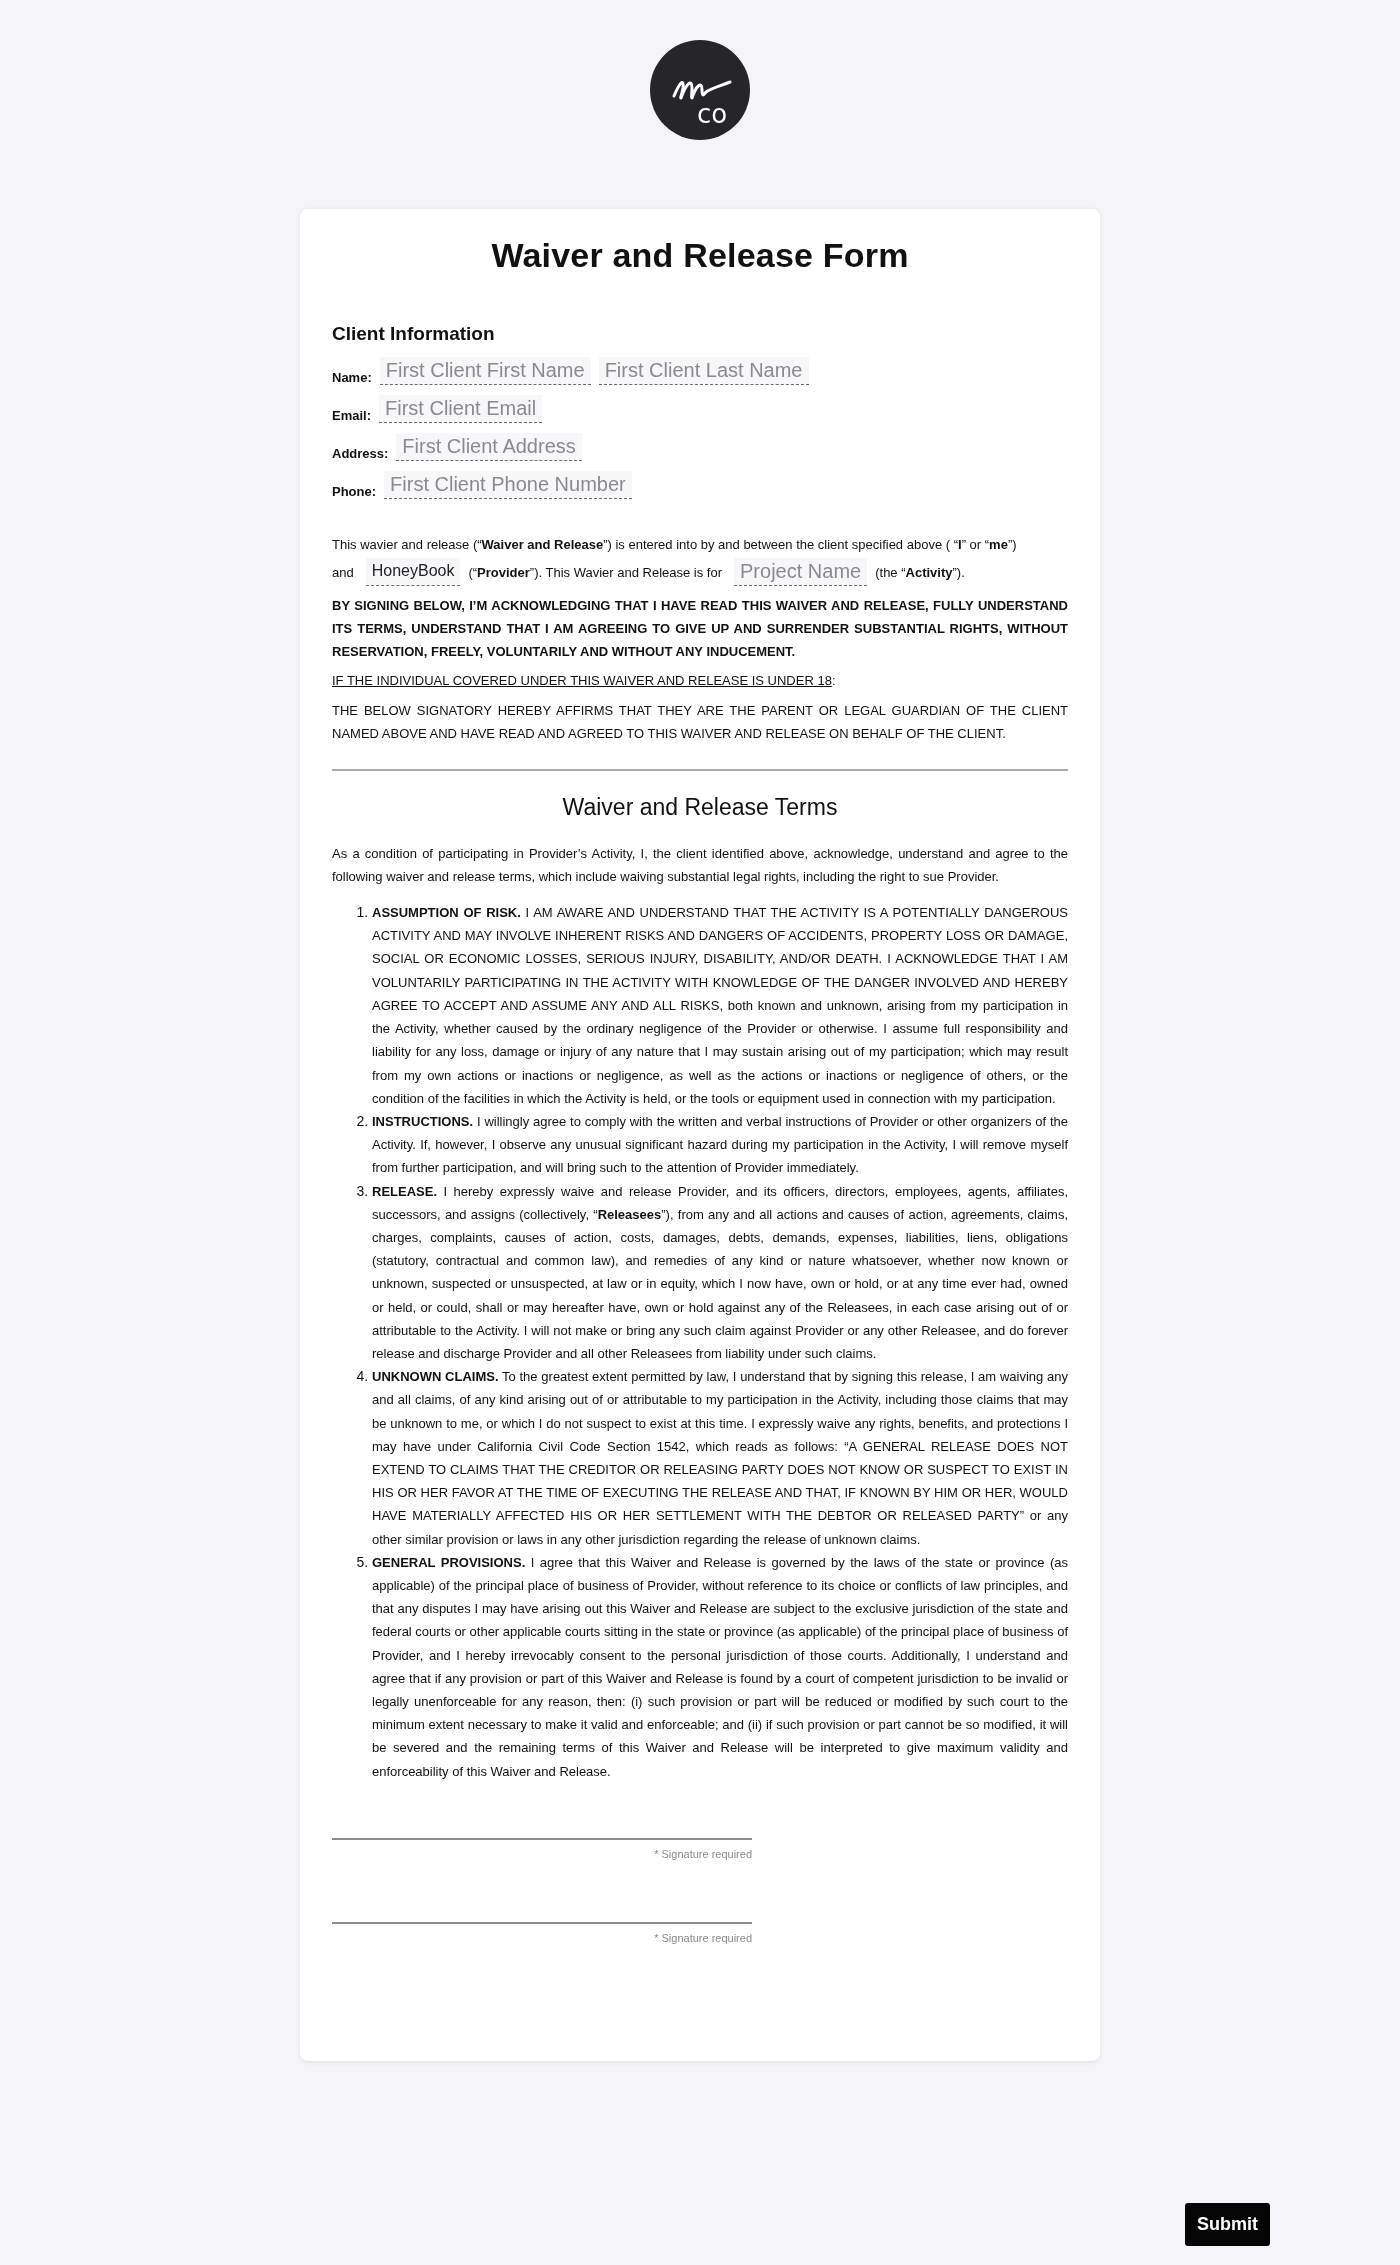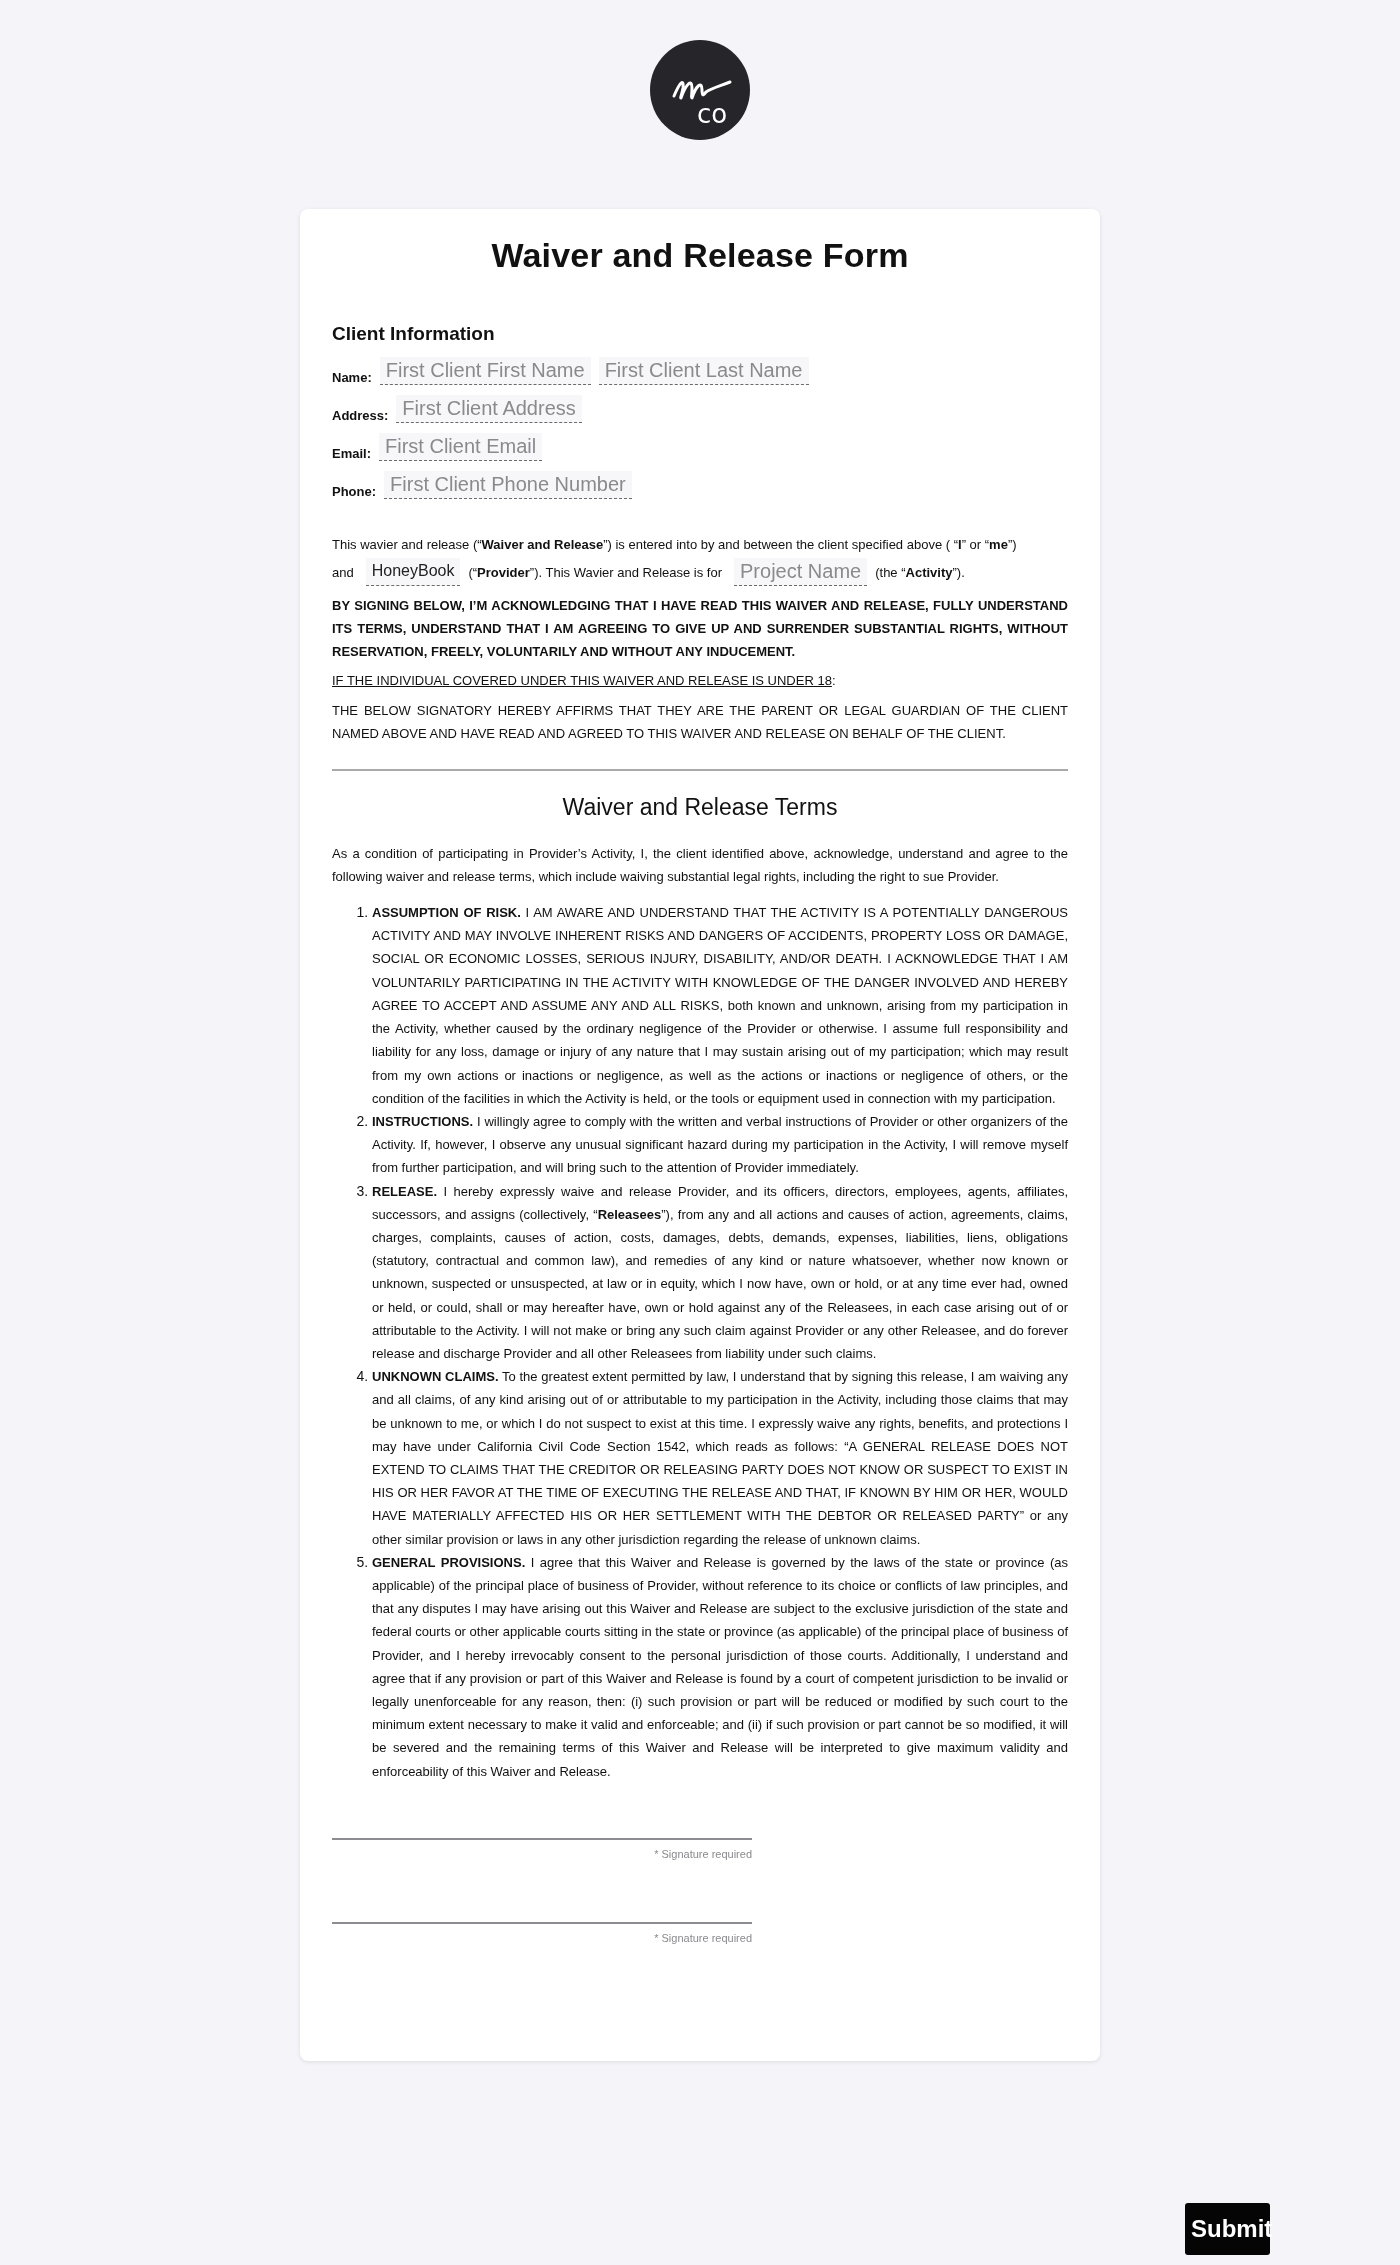--- a/index.html
+++ b/index.html
@@ -68,25 +68,25 @@
   }
   .terms-intro { font-size: 13px; line-height: 23px; margin-top: 11px; text-align: justify; }
   ol.terms { margin: 8px 0 0 0; padding-left: 40px; }
   ol.terms li { font-size: 13px; line-height: 23.2px; text-align: justify; padding-left: 0; }
   ol.terms li::marker { font-size: 14px; }
   .sig-block { width: 420px; margin-top: 0; }
   .sig-line { border-top: 2px solid #8d8c90; height: 0; }
   .sig-note { text-align: right; font-size: 11px; color: #8a8a8e; margin-top: 8px; }
   .submit-btn {
     position: absolute; left: 1185px; top: 2203px;
-    width: 85px; height: 52px;
+    width: 85px; height: 43px;
     background: #050505; color: #fff;
     border: none; border-radius: 3px;
     font-family: "Liberation Sans", sans-serif;
-    font-weight: bold; font-size: 24px;
+    font-weight: bold; font-size: 18px;
   }
 </style>
 </head>
 <body>
 
 <div class="logo-wrap">
   <svg width="100" height="100" viewBox="0 0 100 100">
     <path d="M24 56 C30 42, 34 38, 33 48 C32 54, 30 58, 31 58 C36 44, 42 38, 42 48 C42 54, 41 58, 42 58 C46 46, 52 40, 52 50 C52 56, 53 56, 56 52 C62 48, 70 46, 80 42" fill="none" stroke="#fff" stroke-width="3" stroke-linecap="round" stroke-linejoin="round"></path>
     <text x="47" y="83" fill="#fff" font-family="DejaVu Sans, sans-serif" font-size="26">co</text>
   </svg>
@@ -96,26 +96,26 @@
   <h1 class="form-title">Waiver and Release Form</h1>
 
   <div class="section-heading">Client Information</div>
 
   <div class="field-row">
     <span class="field-label">Name:</span>
     <span class="field">First Client First Name</span>
     <span class="field">First Client Last Name</span>
   </div>
   <div class="field-row">
+    <span class="field-label">Email:</span>
+    <span class="field">First Client Email</span>
+  </div>
+  <div class="field-row">
     <span class="field-label">Address:</span>
     <span class="field">First Client Address</span>
-  </div>
-  <div class="field-row">
-    <span class="field-label">Email:</span>
-    <span class="field">First Client Email</span>
   </div>
   <div class="field-row">
     <span class="field-label">Phone:</span>
     <span class="field">First Client Phone Number</span>
   </div>
 
   <div class="intro" style="margin-top:34px;">
     <p class="para">
       <span>This wavier and release (“</span><b>Waiver and Release</b><span>”) is entered into by and between the client specified above ( “</span><b>I</b><span>” or “</span><b>me</b><span>”)</span>
     </p>

